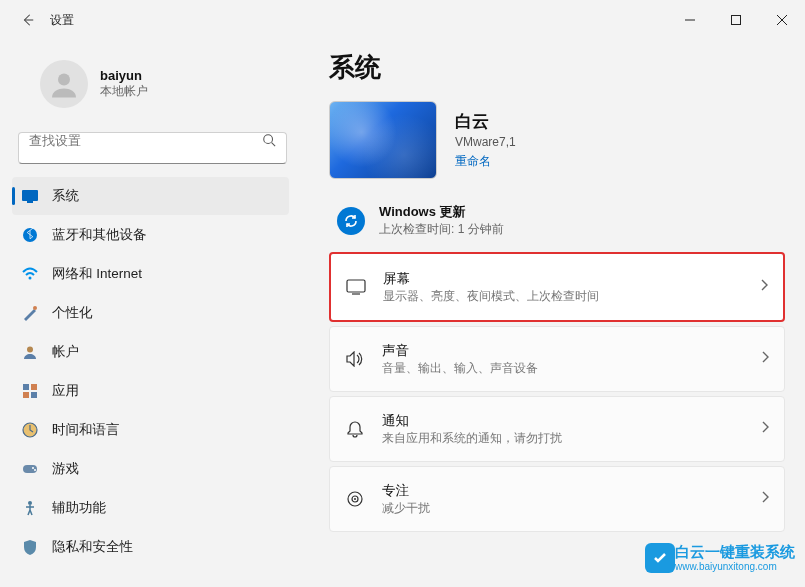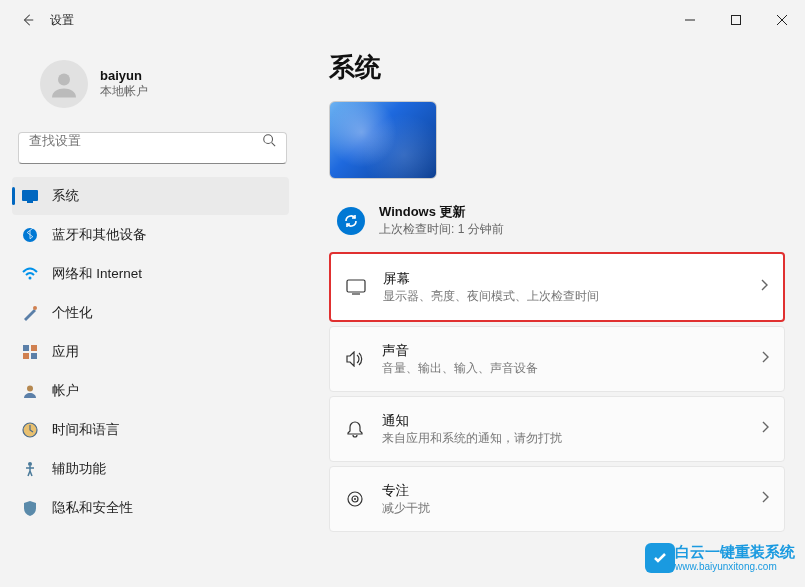--- a/index.html
+++ b/index.html
@@ -156,48 +156,58 @@
             <svg width="16" height="16" viewBox="0 0 16 16">
               <path d="M2 14 L12 4 L14 6 L4 16 Z" fill="#5a7fa8"></path>
               <circle cx="13" cy="3" r="2" fill="#d08050"></circle>
             </svg>
           </span>
         <span class="nav-text">个性化</span>
       </div>
       <div class="nav-item">
         <span class="nav-icon">
             <svg width="14" height="14" viewBox="0 0 14 14">
+              <circle cx="7" cy="4.5" r="3" fill="#b58850"></circle>
+              <path d="M1 14c0-3 3-5 6-5s6 2 6 5" fill="#5b7fa8"></path>
+            </svg>
+          </span>
+        <span class="nav-text">帐户</span>
+      </div>
+      <div class="nav-item">
+        <span class="nav-icon">
+            <svg width="14" height="14" viewBox="0 0 14 14">
               <rect x="0" y="0" width="6" height="6" fill="#5b7fa8"></rect>
               <rect x="8" y="0" width="6" height="6" fill="#d08050"></rect>
               <rect x="0" y="8" width="6" height="6" fill="#d08050"></rect>
               <rect x="8" y="8" width="6" height="6" fill="#5b7fa8"></rect>
             </svg>
           </span>
         <span class="nav-text">应用</span>
       </div>
       <div class="nav-item">
         <span class="nav-icon">
-            <svg width="14" height="14" viewBox="0 0 14 14">
-              <circle cx="7" cy="4.5" r="3" fill="#b58850"></circle>
-              <path d="M1 14c0-3 3-5 6-5s6 2 6 5" fill="#5b7fa8"></path>
-            </svg>
-          </span>
-        <span class="nav-text">帐户</span>
-      </div>
-      <div class="nav-item">
-        <span class="nav-icon">
             <svg width="16" height="16" viewBox="0 0 16 16">
               <circle cx="8" cy="8" r="7" stroke="#4a6a8a" stroke-width="1.2" fill="#e8c070"></circle>
               <path d="M8 3v5l3 2" stroke="#4a6a8a" stroke-width="1.2" fill="none"></path>
             </svg>
           </span>
         <span class="nav-text">时间和语言</span>
       </div>
       <div class="nav-item">
         <span class="nav-icon">
+            <svg width="16" height="12" viewBox="0 0 16 12">
+              <rect x="1" y="2" width="14" height="8" rx="4" fill="#6a8aaa"></rect>
+              <circle cx="11" cy="5" r="1" fill="#fff"></circle>
+              <circle cx="13" cy="7" r="1" fill="#fff"></circle>
+            </svg>
+          </span>
+        <span class="nav-text">游戏</span>
+      </div>
+      <div class="nav-item">
+        <span class="nav-icon">
             <svg width="14" height="16" viewBox="0 0 14 16">
               <circle cx="7" cy="3" r="2" fill="#4a7a9a"></circle>
               <path d="M7 5v5M3 7h8M5 15l2-5 2 5" stroke="#4a7a9a" stroke-width="1.5" fill="none"></path>
             </svg>
           </span>
         <span class="nav-text">辅助功能</span>
       </div>
       <div class="nav-item">
         <span class="nav-icon">
             <svg width="14" height="16" viewBox="0 0 14 16">
@@ -207,20 +217,25 @@
         <span class="nav-text">隐私和安全性</span>
       </div>
     </div>
   </div>
 
   <div class="main">
     <h1 class="page-title">系统</h1>
 
     <div class="device-row">
       <div class="device-thumb"></div>
+      <div class="device-info">
+        <span class="device-name">白云</span>
+        <span class="device-model">VMware7,1</span>
+        <span class="rename-link">重命名</span>
+      </div>
     </div>
 
     <div class="update-row">
       <div class="update-icon">
         <svg width="16" height="16" viewBox="0 0 16 16">
             <path d="M3 8a5 5 0 0 1 9-3M13 8a5 5 0 0 1-9 3" stroke="#fff" stroke-width="1.6" fill="none"></path>
             <path d="M12 2v3h-3M4 14v-3h3" stroke="#fff" stroke-width="1.6" fill="none"></path>
           </svg>
       </div>
       <div class="update-text">

